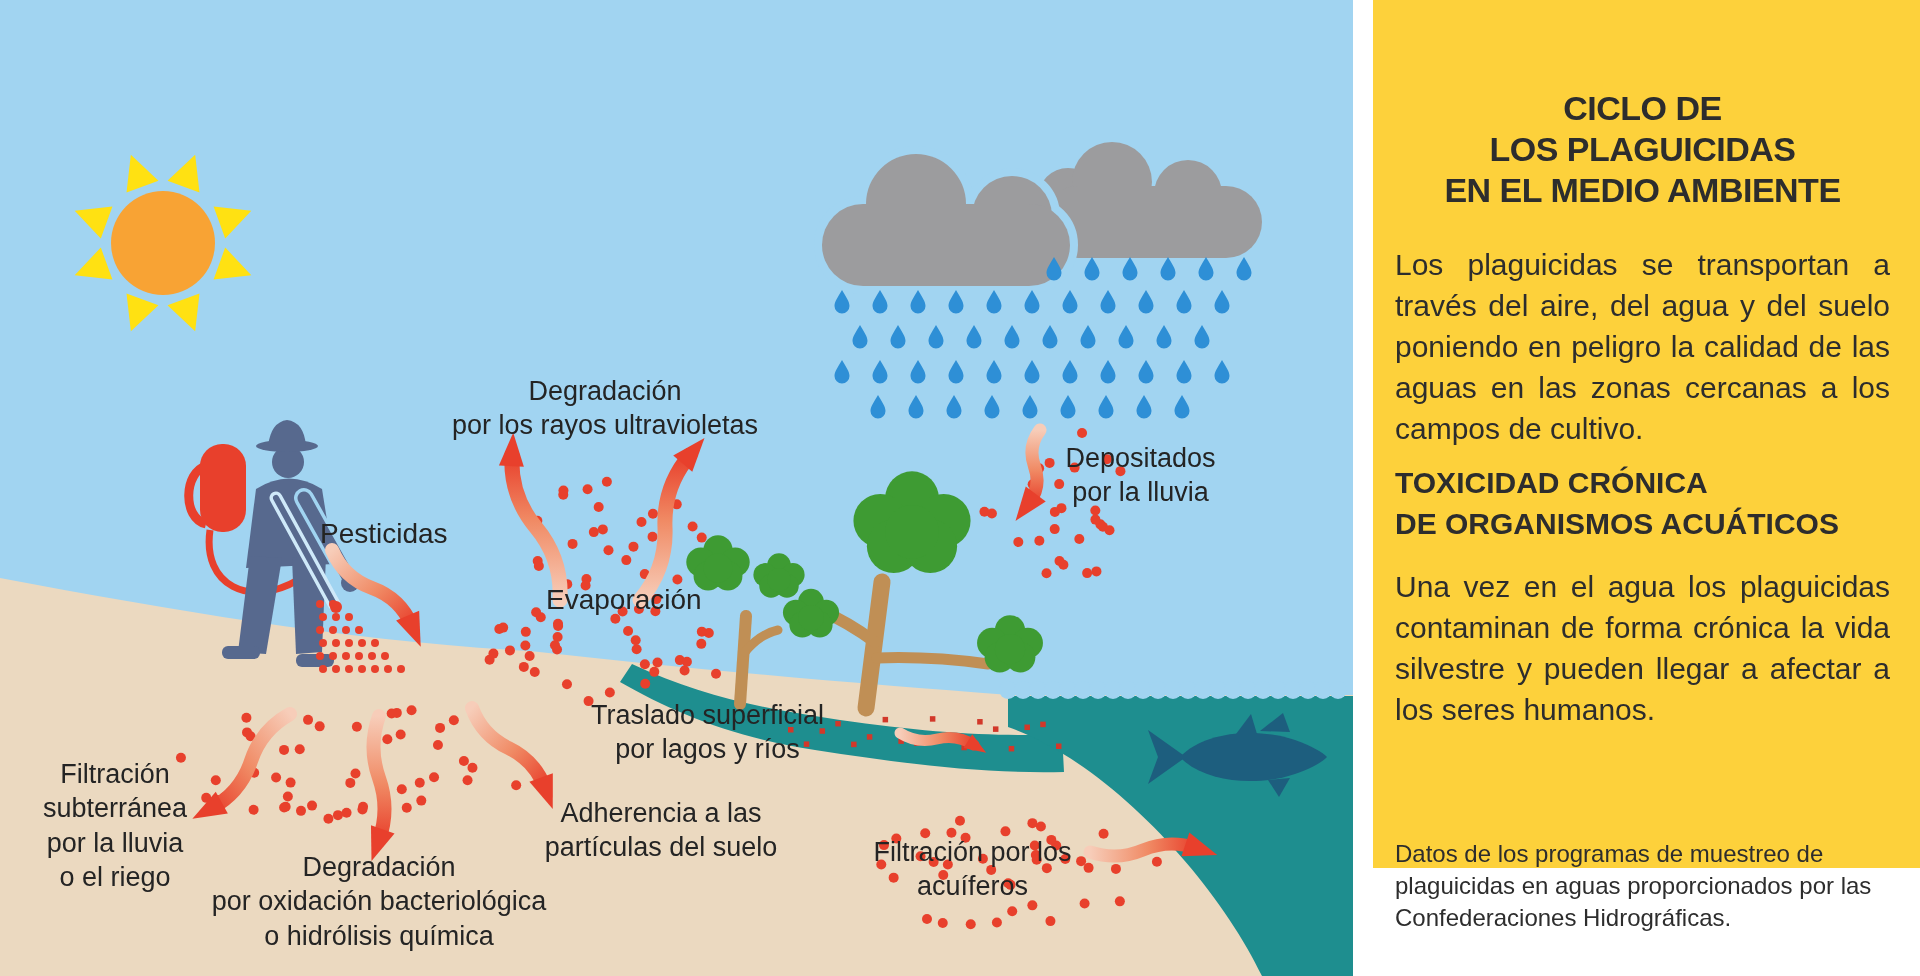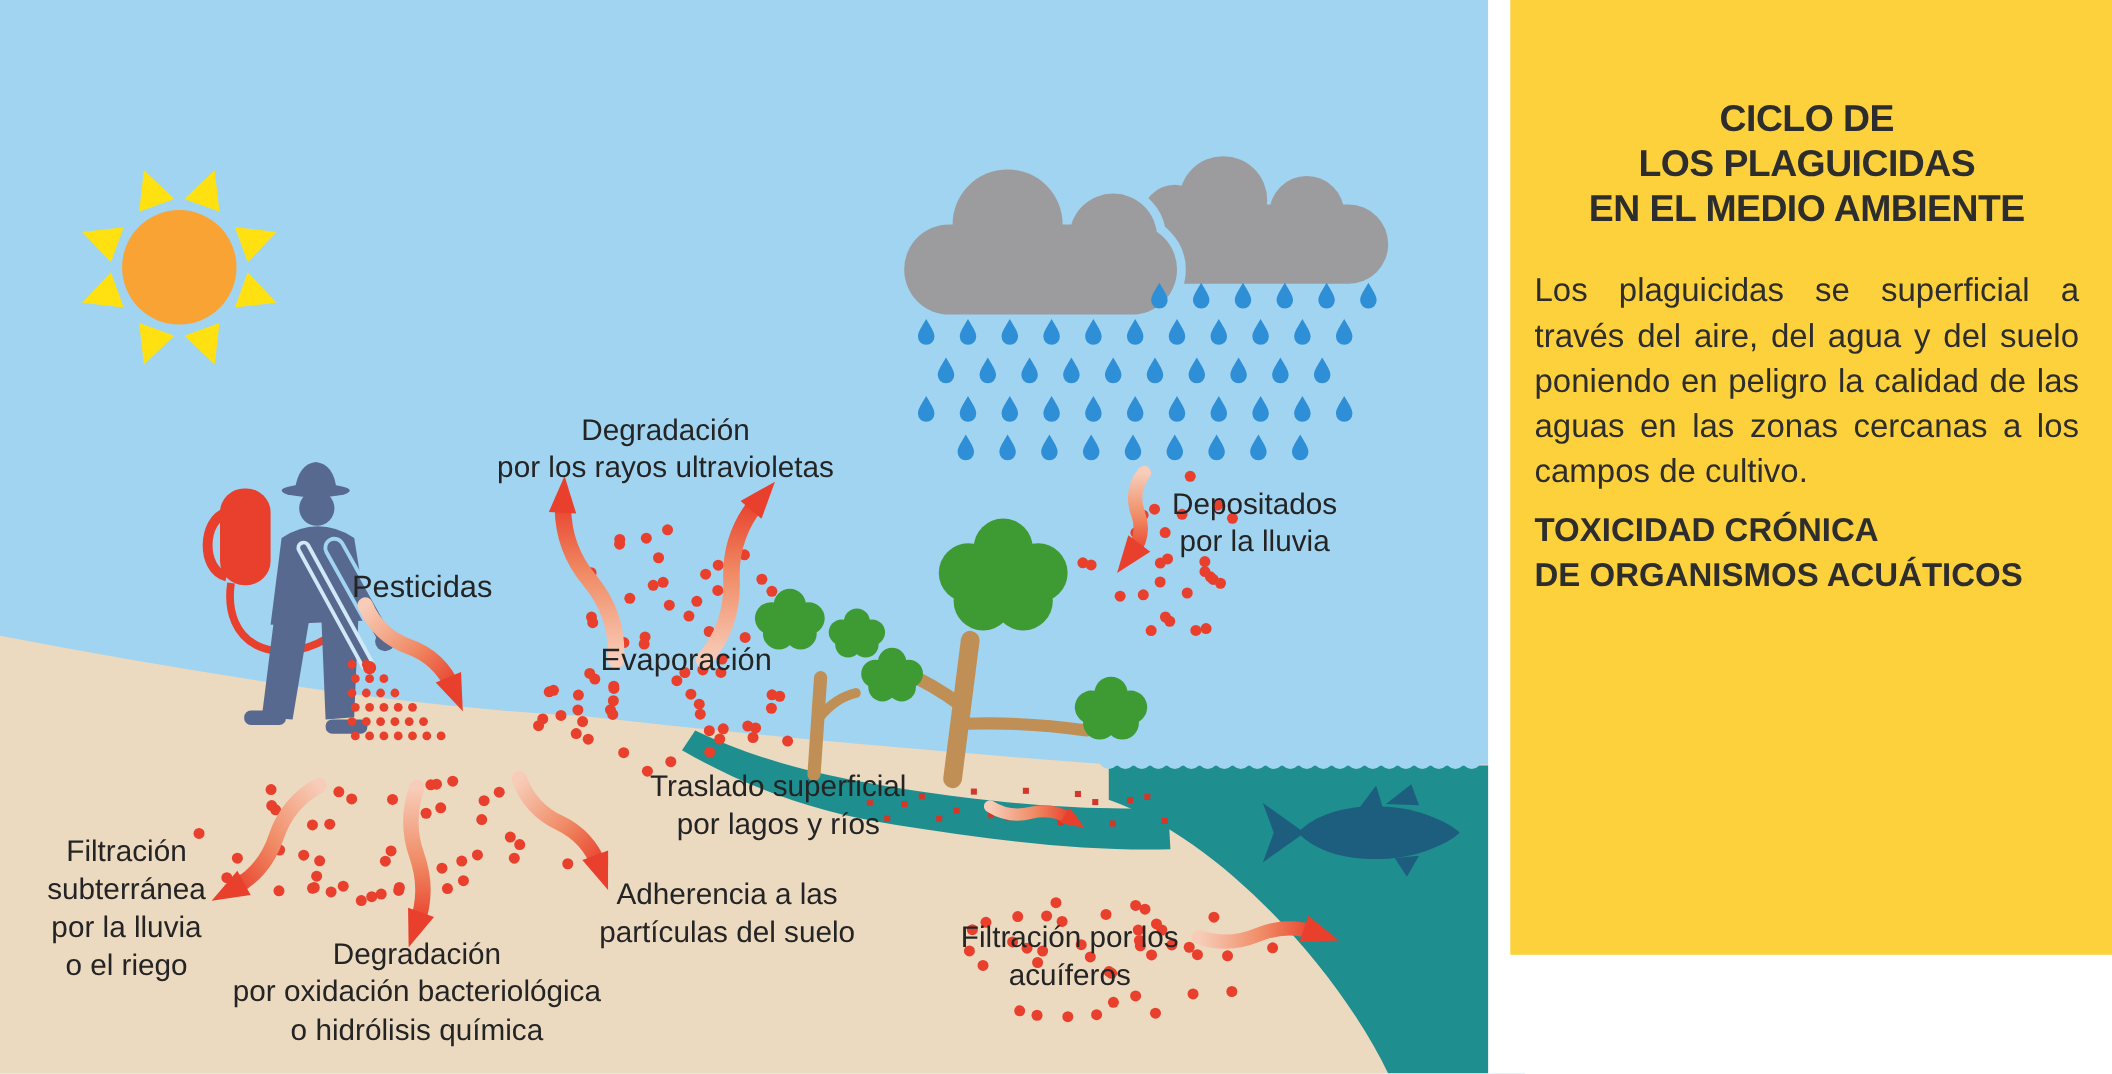--- a/index.html
+++ b/index.html
@@ -528,17 +528,19 @@
     <div class="lbl lbl-traslado">Traslado superficial
 por lagos y ríos</div>
     <div class="lbl lbl-filtracion-acu">Filtración por los
 acuíferos</div>
   </div>
 
   <div class="panel">
     <div class="panel-title">CICLO DE
 LOS PLAGUICIDAS
 EN EL MEDIO AMBIENTE</div>
-    <div class="panel-p1">Los plaguicidas se superficial a través del aire, del agua y del suelo poniendo en peligro la calidad de las aguas en las zonas cercanas a los campos de cultivo.</div>
+    <div class="panel-p1">Los plaguicidas se transportan a través del aire, del agua y del suelo poniendo en peligro la calidad de las aguas en las zonas cercanas a los campos de cultivo.</div>
     <div class="panel-sub">TOXICIDAD CRÓNICA
 DE ORGANISMOS ACUÁTICOS</div>
+    <div class="panel-p2">Una vez en el agua los plaguicidas contaminan de forma crónica la vida silvestre y pueden llegar a afectar a los seres humanos.</div>
+    <div class="panel-foot">Datos de los programas de muestreo de plaguicidas en aguas proporcionados por las Confederaciones Hidrográficas.</div>
   </div>
 </div>
 
 </body></html>

